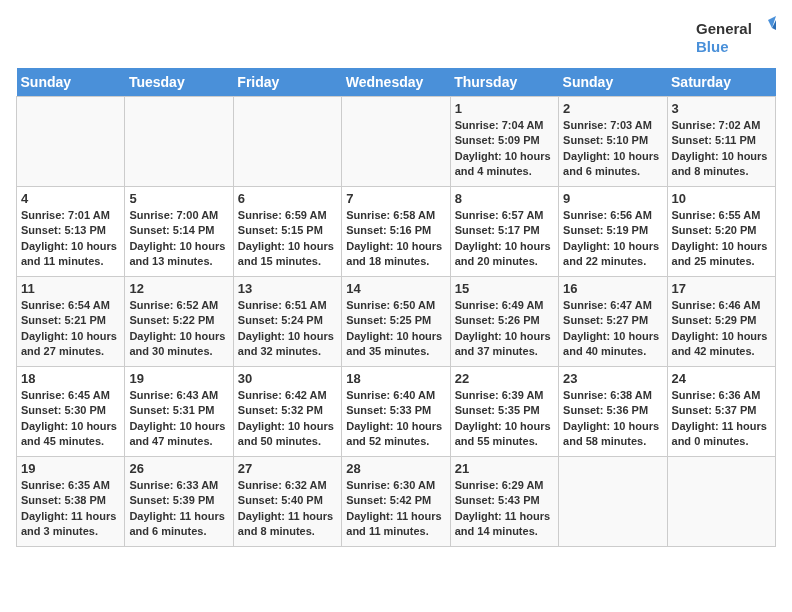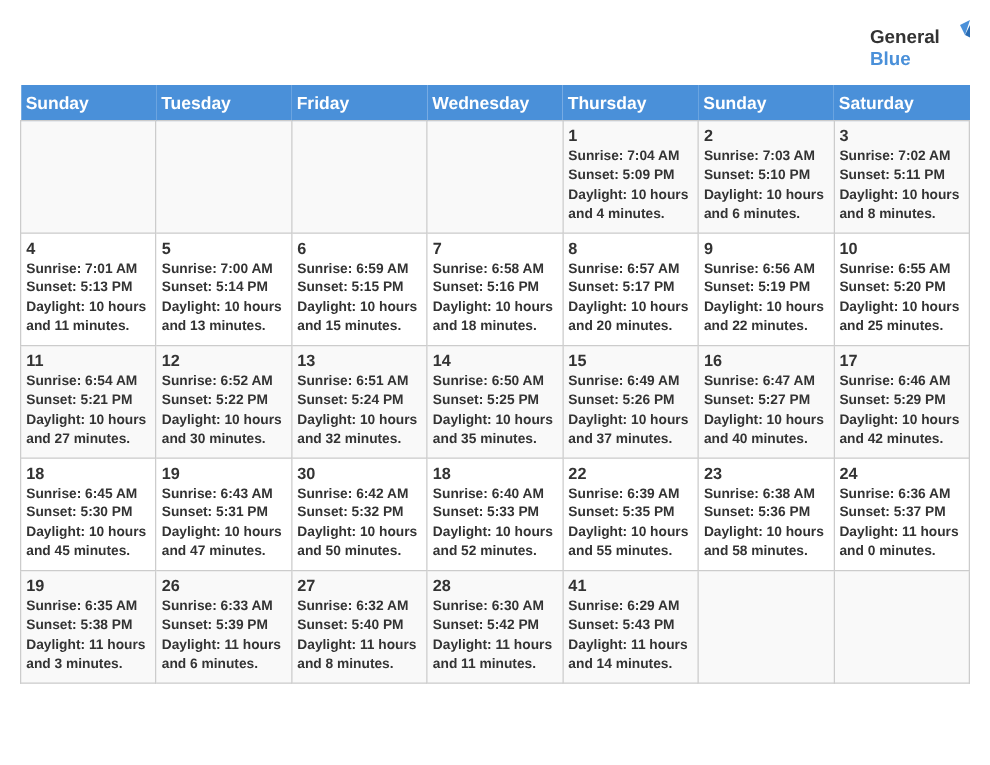--- a/index.html
+++ b/index.html
@@ -227,20 +227,20 @@
         </td>
         <td>
           <span class="day-num">27</span>
           <div class="day-info">Sunrise: 6:32 AM<br>Sunset: 5:40 PM<br>Daylight: 11 hours<br>and 8 minutes.</div>
         </td>
         <td>
           <span class="day-num">28</span>
           <div class="day-info">Sunrise: 6:30 AM<br>Sunset: 5:42 PM<br>Daylight: 11 hours<br>and 11 minutes.</div>
         </td>
         <td>
-          <span class="day-num">41</span>
+          <span class="day-num">21</span>
           <div class="day-info">Sunrise: 6:29 AM<br>Sunset: 5:43 PM<br>Daylight: 11 hours<br>and 14 minutes.</div>
         </td>
         <td class="empty"></td>
         <td class="empty"></td>
       </tr>
     </tbody>
 </table>
 
 </body></html>

